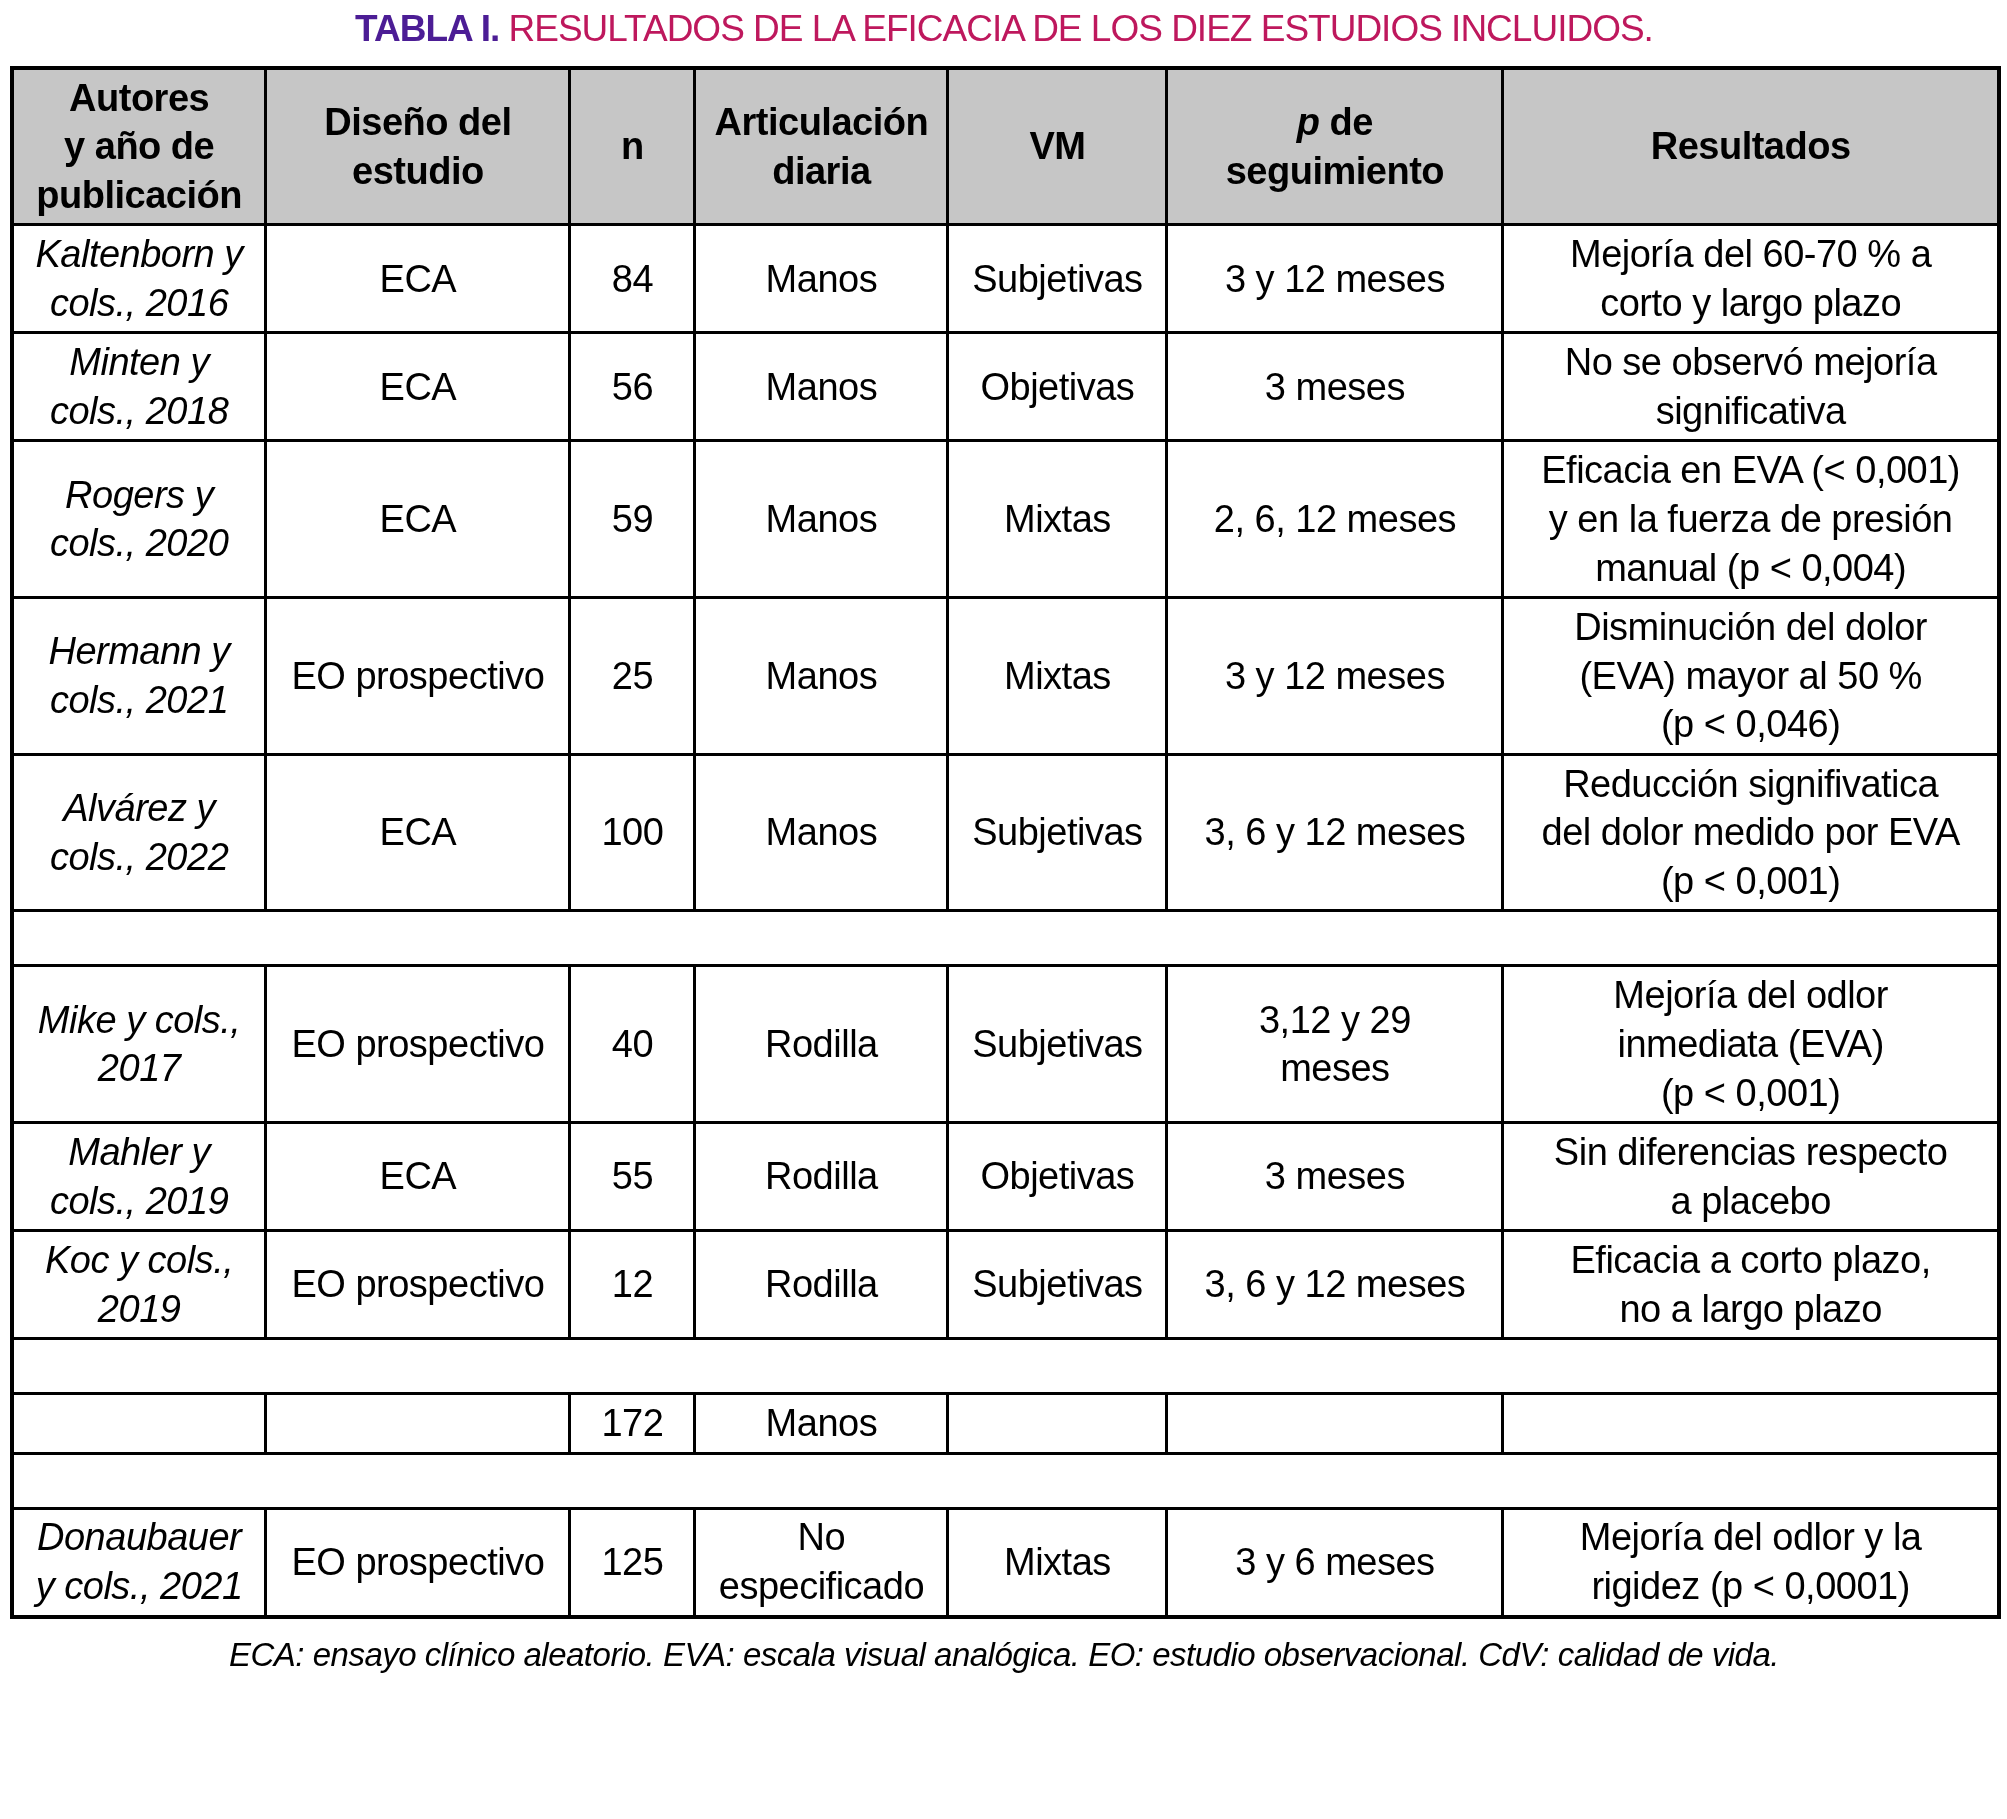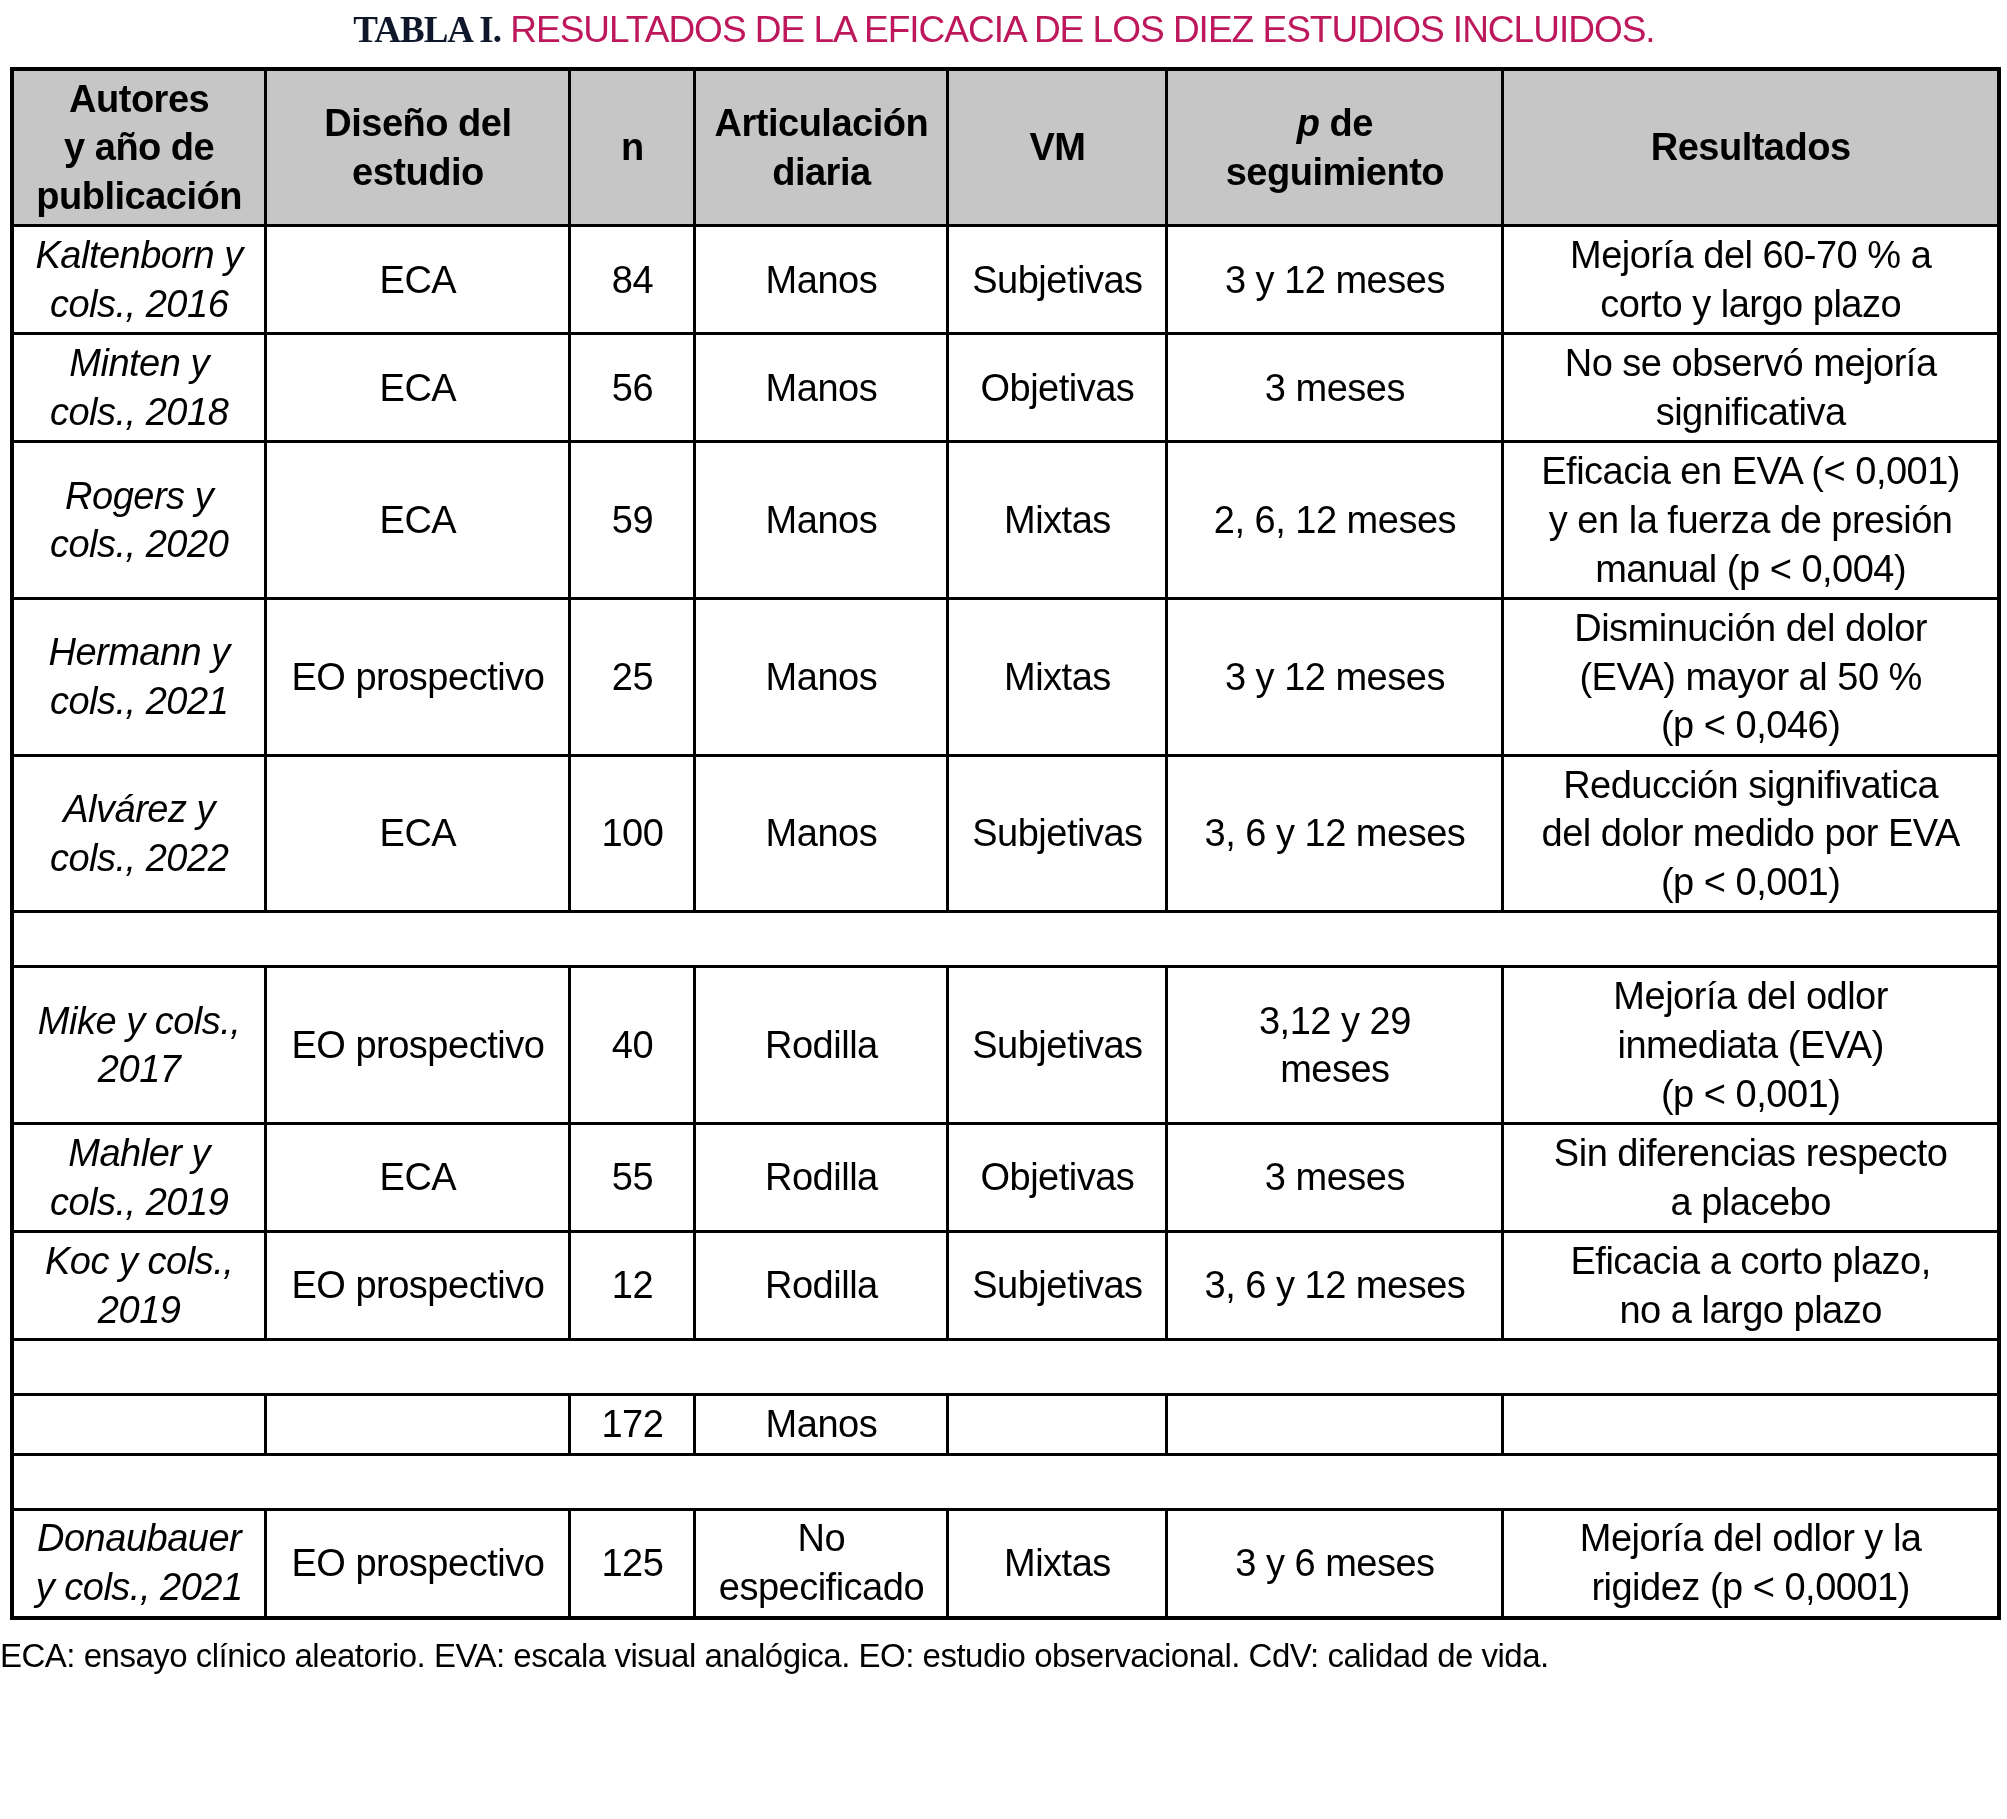--- a/index.html
+++ b/index.html
@@ -1,37 +1,37 @@
 <!DOCTYPE html>
 <html><head>
 <meta charset="utf-8">
 <style>
   html,body{margin:0;padding:0;background:#ffffff;}
   body{width:2008px;height:1819px;font-family:"Liberation Sans",sans-serif;color:#000;
        -webkit-font-smoothing:antialiased;}
   .page-title{width:2008px;text-align:center;margin-top:7.9px;margin-bottom:15.8px;
       font-size:37px;letter-spacing:-1px;white-space:nowrap;}
-  .page-title .t-label{color:#0f172a;font-weight:bold;font-family:Liberation Serif, serif;}
+  .page-title .t-label{color:#4c1d95;font-weight:bold;}
   .page-title .t-text{color:#be185d;font-weight:500;}
   table{border-collapse:collapse;table-layout:fixed;width:1988px;margin-left:9.9px;
       font-size:38px;letter-spacing:-0.5px;}
   td,th{border:3px solid #000;text-align:center;vertical-align:middle;
       padding:3.9px 5.9px;white-space:pre-line;line-height:1.28;overflow:hidden;}
   table{border:4.9px solid #000;}
   th{background:#c6c6c6;font-weight:bold;}
   td.author{font-style:italic;}
   .p-italic{font-style:italic;}
   tr.hdr{height:148px;}
   tr.h110{height:108px} tr.h102{height:100px} tr.h152{height:150px}
   tr.h146{height:144px} tr.h148{height:146px} tr.h106{height:104px}
   tr.h154{height:152px} tr.h52{height:51px}
   tr.sep{height:55px;}
   tr.sep td{border-left:none;border-right:none;}
-  .footnote{width:2008px;margin-top:17.7px;font-size:33px;
-      letter-spacing:-0.5px;}
+  .footnote{width:2008px;text-align:center;margin-top:17.7px;font-size:33px;
+      font-style:italic;letter-spacing:-0.5px;}
 </style>
 </head>
 <body>
 
 <div class="page-title">
   <span class="t-label">TABLA I.</span><span class="t-text"> RESULTADOS DE LA EFICACIA DE LOS DIEZ ESTUDIOS INCLUIDOS.</span>
 </div>
 
 <table>
   <colgroup>

